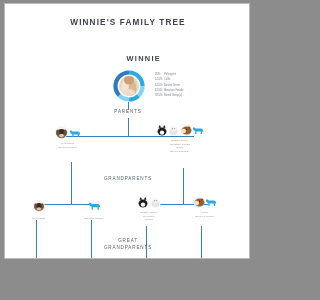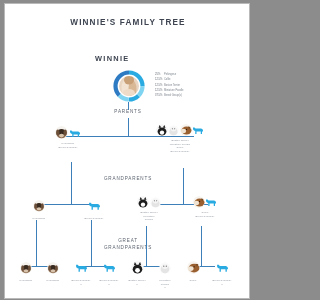--- a/index.html
+++ b/index.html
@@ -1,22 +1,22 @@
 <!DOCTYPE html>
 <html><head>
 <meta charset="utf-8">
 <style>
   html,body{margin:0;padding:0;background:#8c8c8c;}
   body{width:256px;height:300px;overflow:hidden;font-family:"Liberation Sans",sans-serif;}
-  .card{position:absolute;left:4px;top:3px;width:246px;height:296px;background:#ffffff;border:1px solid #b9b9b9;box-sizing:border-box;overflow:hidden;}
+  .card{position:absolute;left:4px;top:3px;width:246px;height:256px;background:#ffffff;border:1px solid #b9b9b9;box-sizing:border-box;overflow:hidden;}
   .title{position:absolute;left:0;top:14px;width:246px;text-align:center;font-size:8.2px;letter-spacing:1.15px;font-weight:bold;color:#3d4450;}
   .tier-label{position:absolute;text-align:center;font-size:4.6px;letter-spacing:.85px;color:#5c6470;font-weight:normal;line-height:1.5;}
   .node{position:absolute;text-align:center;}
   .node-caption{font-size:2.5px;line-height:1.45;color:#8d939c;letter-spacing:.12px;white-space:nowrap;}
-  .winnie-name{position:absolute;left:0;top:0;width:100%;text-align:left;font-size:7.4px;font-weight:bold;letter-spacing:1.3px;color:#3d4450;}
+  .winnie-name{position:absolute;left:0;top:0;width:100%;text-align:right;font-size:7.4px;font-weight:bold;letter-spacing:1.3px;color:#3d4450;}
   .photo{border-radius:50%;overflow:hidden;position:relative;display:inline-block;vertical-align:middle;}
   .legend{position:absolute;font-size:2.6px;color:#7e848d;line-height:2.05;white-space:nowrap;}
   .legend b{color:#5f666f;font-weight:normal;display:inline-block;width:9px;}
   .line{position:absolute;background:#3d7fb8;}
   .lh{height:1px;}
   .lv{width:1px;}
   svg{display:block;}
   .icon-dog{display:inline-block;vertical-align:middle;}
   .grp{display:flex;align-items:center;justify-content:center;gap:.5px;}
 </style>

